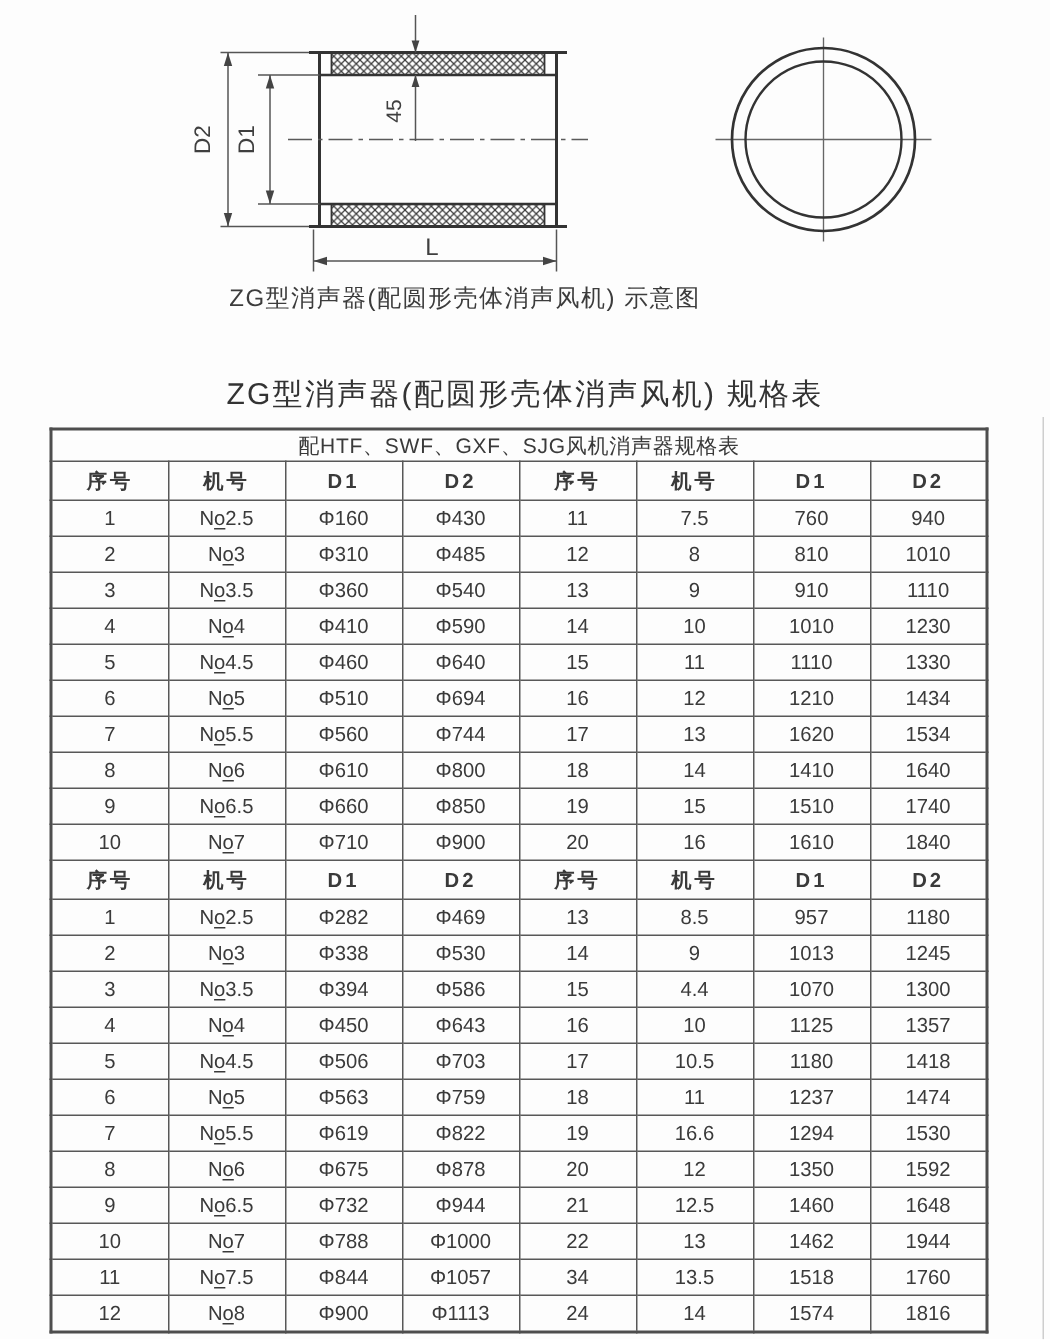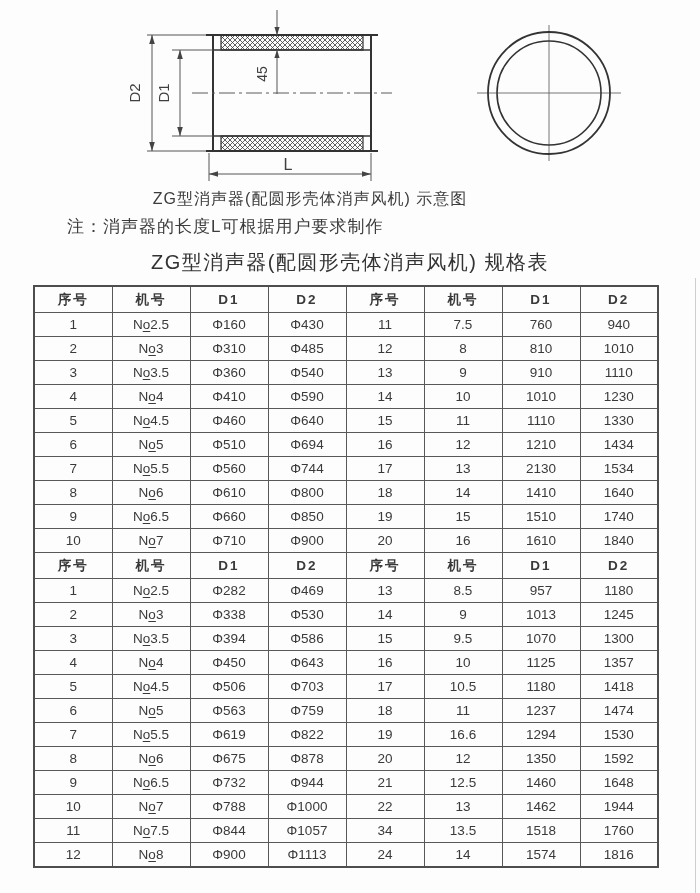--- a/index.html
+++ b/index.html
@@ -104,25 +104,27 @@
 
     <g>
       <line x1="477" y1="93" x2="621" y2="93" stroke="#666" stroke-width="0.9"></line>
       <line x1="549" y1="25" x2="549" y2="161" stroke="#666" stroke-width="0.9"></line>
       <circle cx="549" cy="93" r="61" fill="none" stroke="#333" stroke-width="1.8"></circle>
       <circle cx="549" cy="93" r="52" fill="none" stroke="#333" stroke-width="1.6"></circle>
     </g>
   </svg>
 
   <div class="caption">ZG型消声器(配圆形壳体消声风机) 示意图</div>
-  <div class="note">注：消声器的长度L可根据用户要求制作</div>
   <div class="title">ZG型消声器(配圆形壳体消声风机) 规格表</div>
 
   <table class="spec">
     <tbody>
+        <tr>
+          <td class="g" colspan="8">配HTF、SWF、GXF、SJG风机消声器规格表</td>
+        </tr>
         <tr>
           <td class="h">序号</td>
           <td class="h">机号</td>
           <td class="h">D1</td>
           <td class="h">D2</td>
           <td class="h">序号</td>
           <td class="h">机号</td>
           <td class="h">D1</td>
           <td class="h">D2</td>
         </tr>
@@ -186,21 +188,21 @@
           <td>1210</td>
           <td>1434</td>
         </tr>
         <tr>
           <td>7</td>
           <td>N<u>o</u>5.5</td>
           <td>Φ560</td>
           <td>Φ744</td>
           <td>17</td>
           <td>13</td>
-          <td>2130</td>
+          <td>1620</td>
           <td>1534</td>
         </tr>
         <tr>
           <td>8</td>
           <td>N<u>o</u>6</td>
           <td>Φ610</td>
           <td>Φ800</td>
           <td>18</td>
           <td>14</td>
           <td>1410</td>
@@ -255,21 +257,21 @@
           <td>9</td>
           <td>1013</td>
           <td>1245</td>
         </tr>
         <tr>
           <td>3</td>
           <td>N<u>o</u>3.5</td>
           <td>Φ394</td>
           <td>Φ586</td>
           <td>15</td>
-          <td>9.5</td>
+          <td>4.4</td>
           <td>1070</td>
           <td>1300</td>
         </tr>
         <tr>
           <td>4</td>
           <td>N<u>o</u>4</td>
           <td>Φ450</td>
           <td>Φ643</td>
           <td>16</td>
           <td>10</td>

